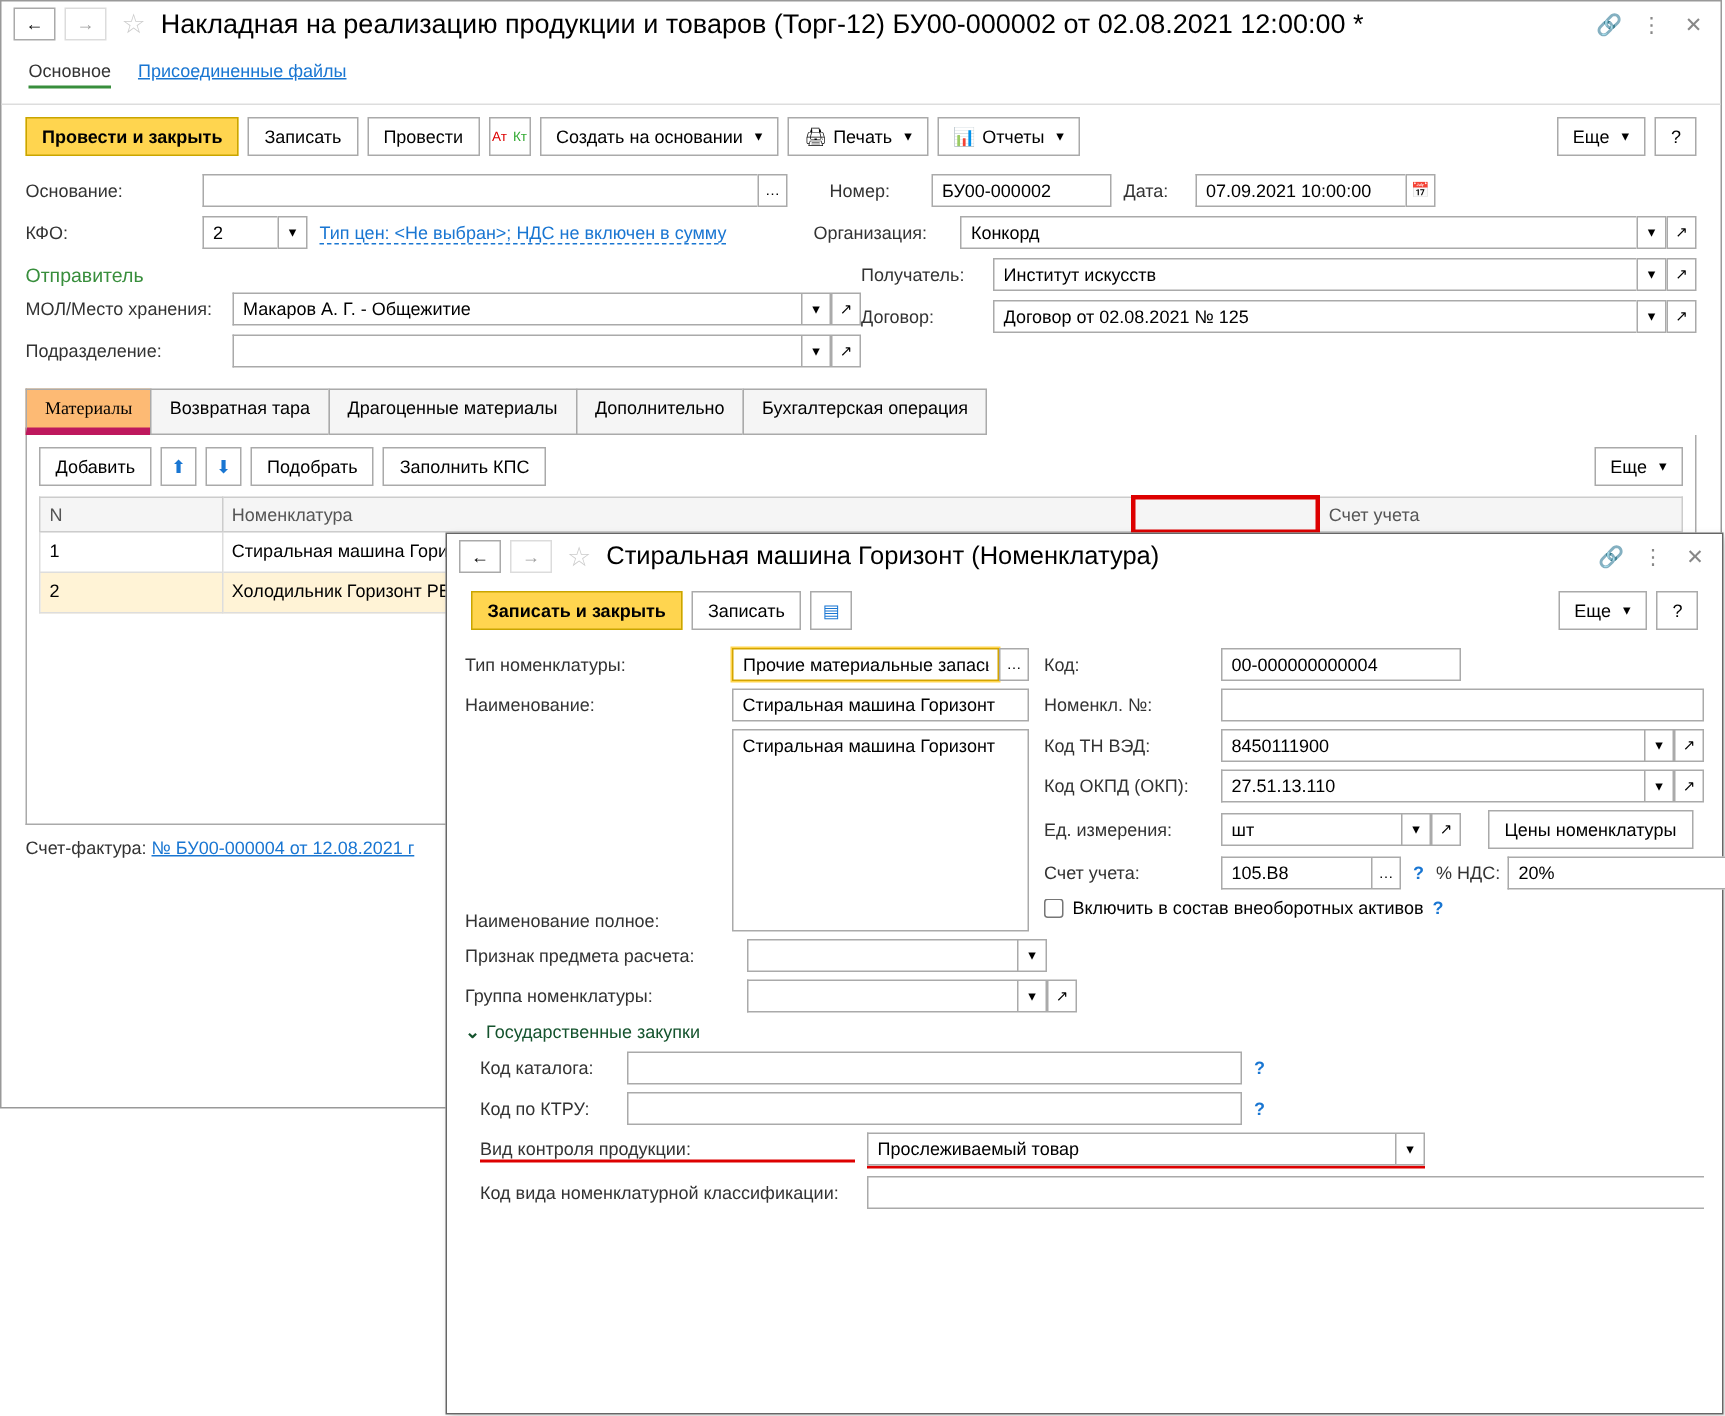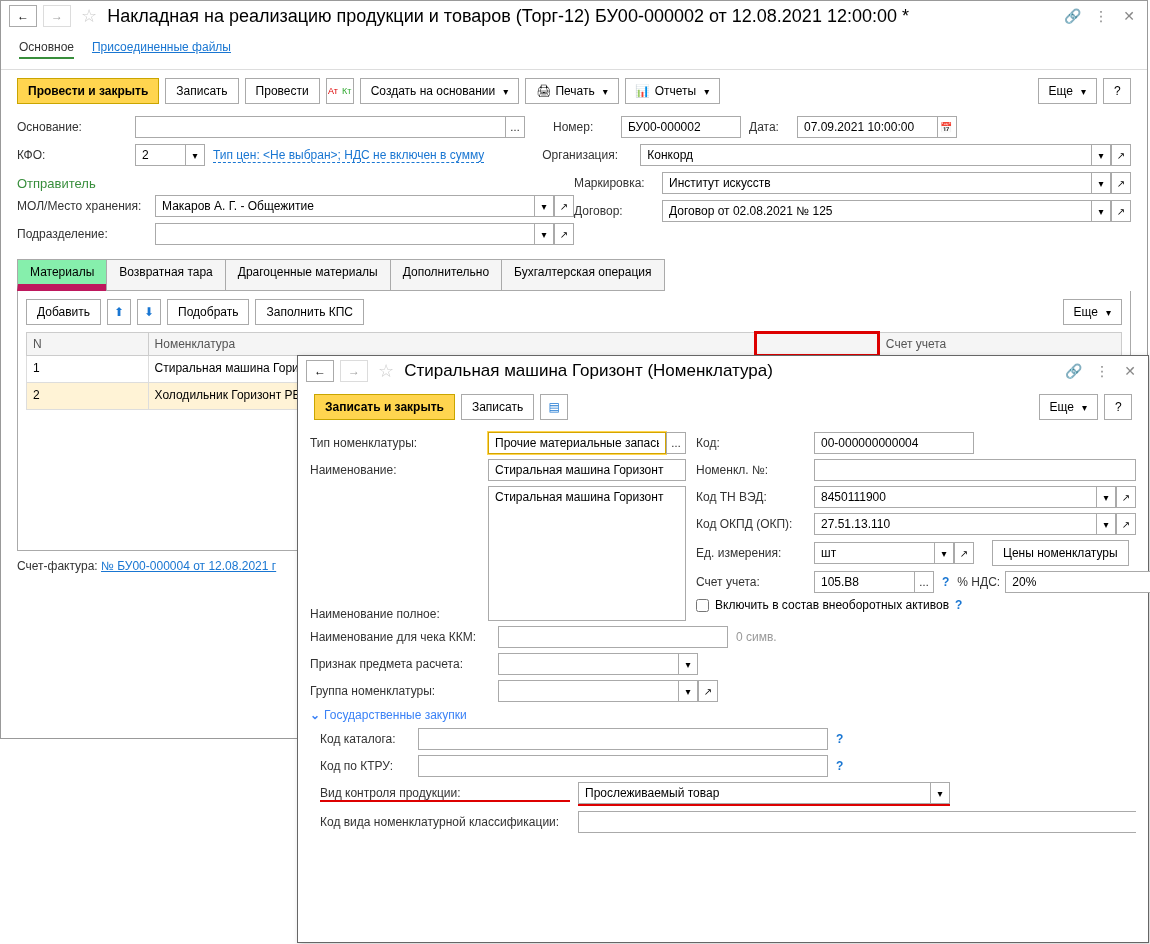--- a/index.html
+++ b/index.html
@@ -31,26 +31,26 @@
 
 .form-area { padding: 4px 16px; }
 .form-row { display: flex; align-items: center; gap: 8px; margin-bottom: 6px; }
 .label { color: #333; min-width: 90px; white-space: nowrap; }
 .input { border: 1px solid #aaa; padding: 3px 6px; height: 22px; background: #fff; }
 .input-group { display: flex; }
 .input-group .input { border-right: none; }
 .input-group .btn-sm { border: 1px solid #aaa; width: 20px; height: 22px; display: flex; align-items: center; justify-content: center; background: #fff; cursor: pointer; font-size: 10px; }
 .link { color: #1976d2; text-decoration: underline; cursor: pointer; }
 .section-header { color: #388e3c; font-size: 13px; margin: 4px 0; }
-.section-toggle { color: #3b82f6; display: flex; align-items: center; gap: 4px; margin: 6px 0; cursor: pointer; }
+.section-toggle { color: #14532d; display: flex; align-items: center; gap: 4px; margin: 6px 0; cursor: pointer; }
 .section-toggle::before { content: "⌄"; font-weight: bold; }
 
 .tabs-bar { display: flex; margin: 4px 16px 0; }
 .tab-item { border: 1px solid #aaa; padding: 5px 12px; cursor: pointer; background: #f5f5f5; margin-right: -1px; }
-.tab-item.active { background: #86efac; border-bottom: 7px solid #be185d; }
+.tab-item.active { background: #fdba74; border-bottom: 5px solid #be185d; font-family: Liberation Serif, serif; }
 .tab-content { margin: 0 16px; border: 1px solid #aaa; border-top: none; padding: 8px; min-height: 260px; }
 .tab-toolbar { display: flex; gap: 6px; margin-bottom: 6px; }
 .arrow-btn { width: 24px; height: 26px; border: 1px solid #aaa; display: flex; align-items: center; justify-content: center; cursor: pointer; background: #fff; }
 
 .table { width: 100%; border-collapse: collapse; }
 .table th { border: 1px solid #ccc; padding: 4px 6px; text-align: left; background: #f5f5f5; font-weight: normal; color: #555; }
 .table td { border: 1px solid #ddd; padding: 5px 6px; vertical-align: top; }
 .table tr.selected td { background: #fff3d6; }
 .eye-icon { color: #b8860b; }
 
@@ -68,21 +68,21 @@
 .input.highlight { border: 1px solid #d4a500; box-shadow: 0 0 0 1px #ffd54f; }
 </style>
 </head>
 <body>
 
 <div class="window main-window">
   <div class="titlebar">
     <div class="nav-btn">←</div>
     <div class="nav-btn disabled">→</div>
     <span class="star-icon">☆</span>
-    <div class="title-text">Накладная на реализацию продукции и товаров (Торг-12) БУ00-000002 от 12.08.2021 12:00:00 *</div>
+    <div class="title-text">Накладная на реализацию продукции и товаров (Торг-12) БУ00-000002 от 02.08.2021 12:00:00 *</div>
     <div class="titlebar-right">
       <span class="tb-icon">🔗</span>
       <span class="tb-icon">⋮</span>
       <span class="tb-icon">✕</span>
     </div>
   </div>
 
   <div class="nav-tabs">
     <span class="nav-tab active">Основное</span>
     <span class="nav-tab link">Присоединенные файлы</span>
@@ -149,21 +149,21 @@
           <span class="label" style="min-width:130px">Подразделение:</span>
           <div class="input-group" style="flex:1">
               <input class="input" style="flex: 1 1 0%;">
               <div class="btn-sm">▾</div>
               <div class="btn-sm">↗</div>
             </div>
         </div>
       </div>
       <div style="flex:1">
         <div class="form-row">
-          <span class="label" style="min-width:80px">Маркировка:</span>
+          <span class="label" style="min-width:80px">Получатель:</span>
           <div class="input-group" style="flex:1">
               <input class="input" style="flex: 1 1 0%;" value="Институт искусств">
               <div class="btn-sm">▾</div>
               <div class="btn-sm">↗</div>
             </div>
         </div>
         <div class="form-row">
           <span class="label" style="min-width:80px">Договор:</span>
           <div class="input-group" style="flex:1">
               <input class="input" style="flex: 1 1 0%;" value="Договор от 02.08.2021 № 125">
@@ -313,25 +313,20 @@
         </div>
         <div class="form-row checkbox-row">
           <input type="checkbox" style="">
           <span>Включить в состав внеоборотных активов</span>
           <span class="q-icon">?</span>
         </div>
       </div>
     </div>
 
     <div class="form-row">
-      <span class="label" style="min-width:180px">Наименование для чека ККМ:</span>
-      <input class="input" style="width: 230px;">
-      <span class="grey-text">0 симв.</span>
-    </div>
-    <div class="form-row">
       <span class="label" style="min-width:180px">Признак предмета расчета:</span>
       <div class="input-group">
           <input class="input" style="width: 180px;">
           <div class="btn-sm">▾</div>
         </div>
     </div>
     <div class="form-row">
       <span class="label" style="min-width:180px">Группа номенклатуры:</span>
       <div class="input-group">
           <input class="input" style="width: 180px;">

